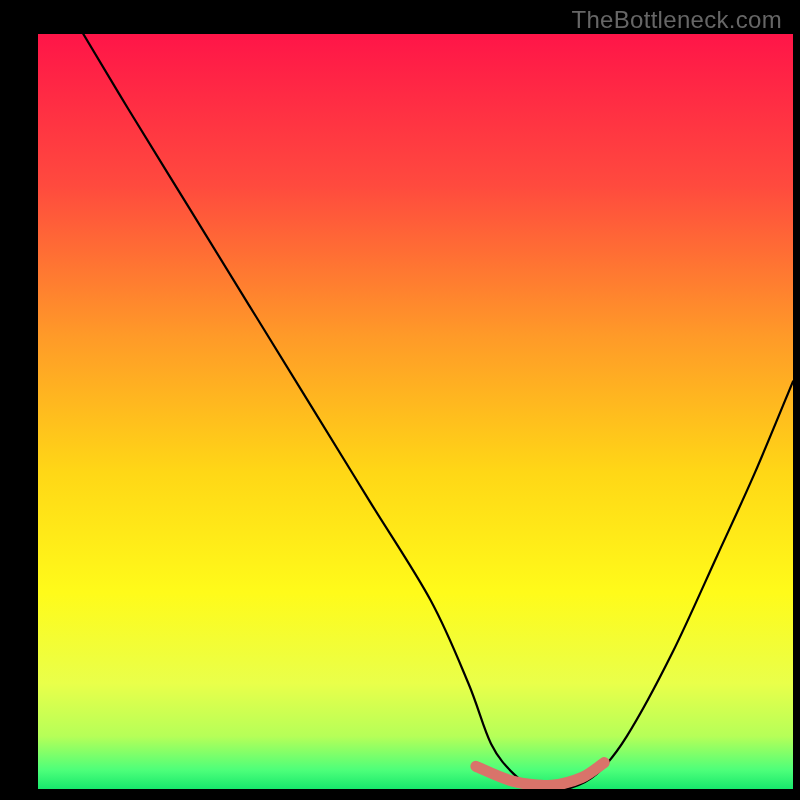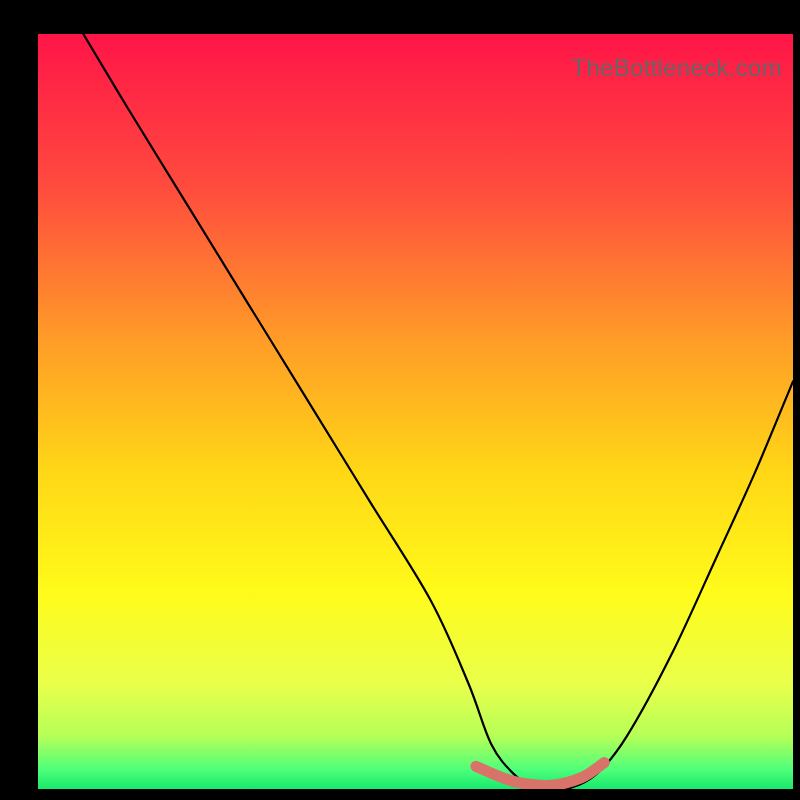--- a/index.html
+++ b/index.html
@@ -19,21 +19,20 @@
   }
   .watermark {
     position: absolute;
     top: 6px;
     right: 18px;
     color: #666;
     font-size: 24px;
     font-weight: 500;
     letter-spacing: 0.3px;
     z-index: 5;
-    margin-top: 48px;
   }
   svg.plot {
     position: absolute;
     left: 0;
     top: 0;
     width: 800px;
     height: 800px;
   }
 </style>
 </head>

